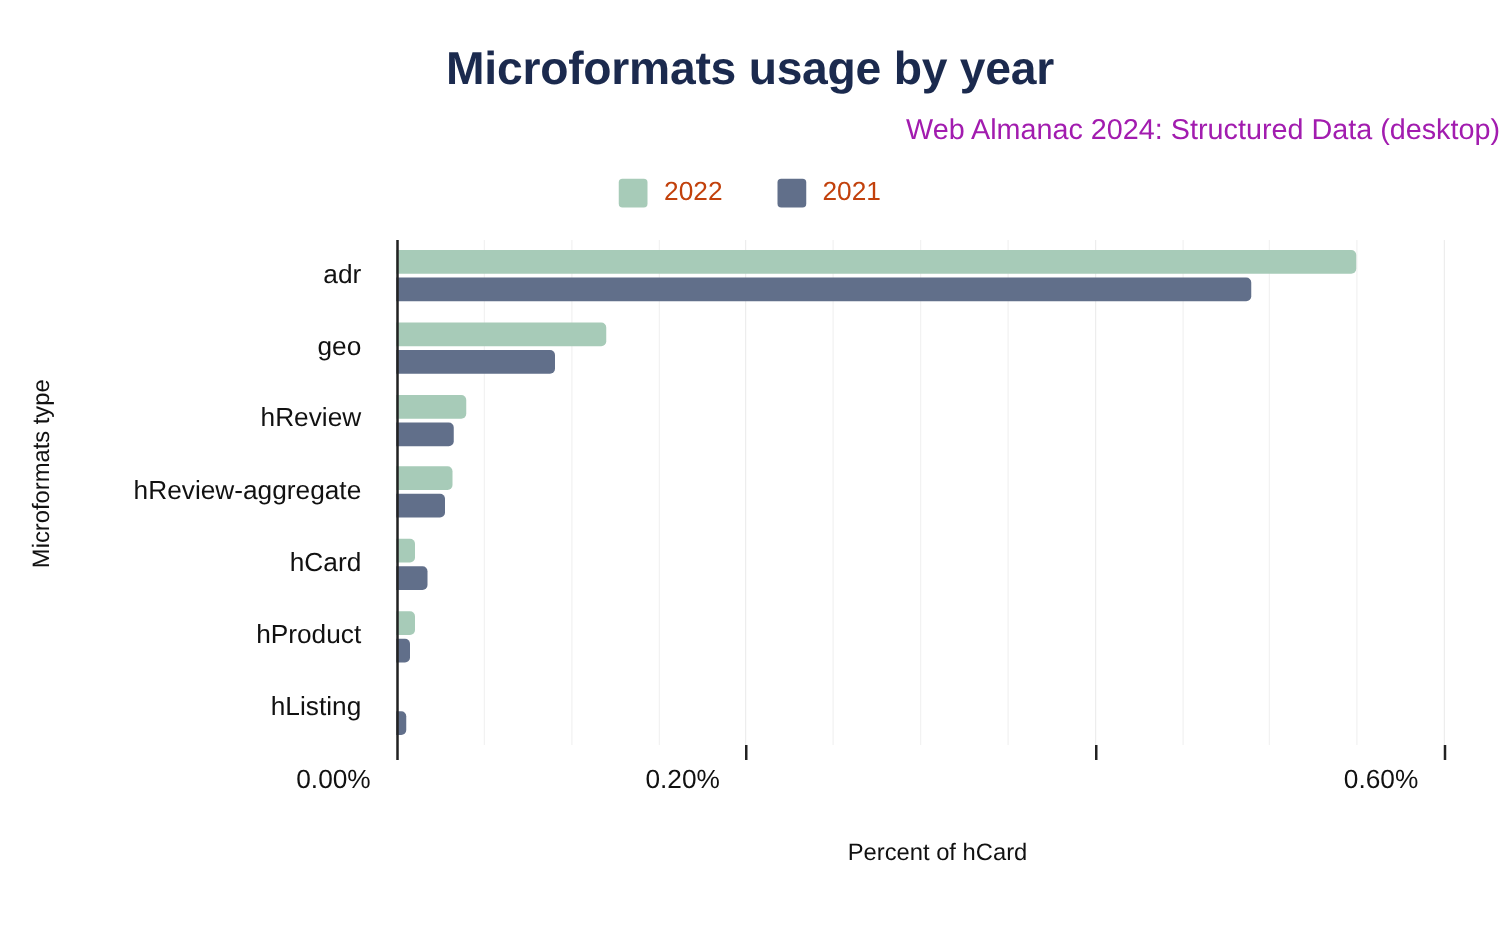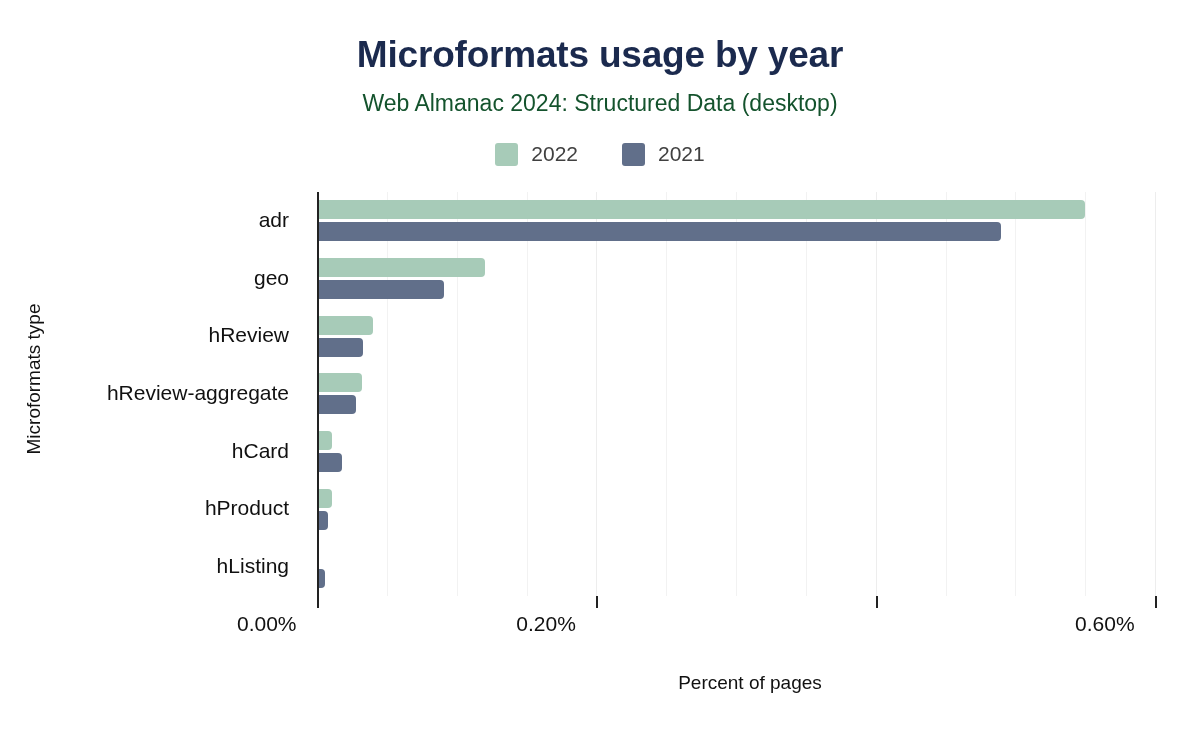--- a/index.html
+++ b/index.html
@@ -26,24 +26,24 @@
     font-size: 37px;
     font-weight: bold;
     color: #1b2a4e;
     letter-spacing: -0.2px;
   }
   #chart-subtitle {
     position: absolute;
     left: 0;
     top: 90px;
     width: 1200px;
-    text-align: center;
+    text-align: right;
     font-size: 23px;
     font-weight: normal;
-    color: #14532d;
+    color: #a21caf;
   }
 
   
   #legend {
     position: absolute;
     left: 0;
     top: 142px;
     width: 1200px;
     display: flex;
     justify-content: center;
@@ -56,21 +56,21 @@
     gap: 13px;
   }
   .legend-swatch {
     width: 23px;
     height: 23px;
     border-radius: 3px;
     display: block;
   }
   .legend-label {
     font-size: 21px;
-    color: #404040;
+    color: #c2410c;
   }
 
   
   #plot-area {
     position: absolute;
     left: 317px;
     top: 192px;
     width: 866px;
     height: 404px;
   }
@@ -257,16 +257,16 @@
       <div class="tick-mark" style="left: 279.355px;"></div>
       <div class="tick-mark" style="left: 558.71px;"></div>
       <div class="tick-mark" style="left: 838.065px;"></div>
     </div>
   <div id="x-tick-labels">
       <div class="tick-label" style="left: 317px;">0.00%</div>
       <div class="tick-label" style="left: 596.355px;">0.20%</div>
       <div class="tick-label" style="left: 1155.06px;">0.60%</div>
     </div>
 
-  <div id="x-axis-title">Percent of pages</div>
+  <div id="x-axis-title">Percent of hCard</div>
   <div id="y-axis-title">Microformats type</div>
 
 </div>
 
 </body></html>

